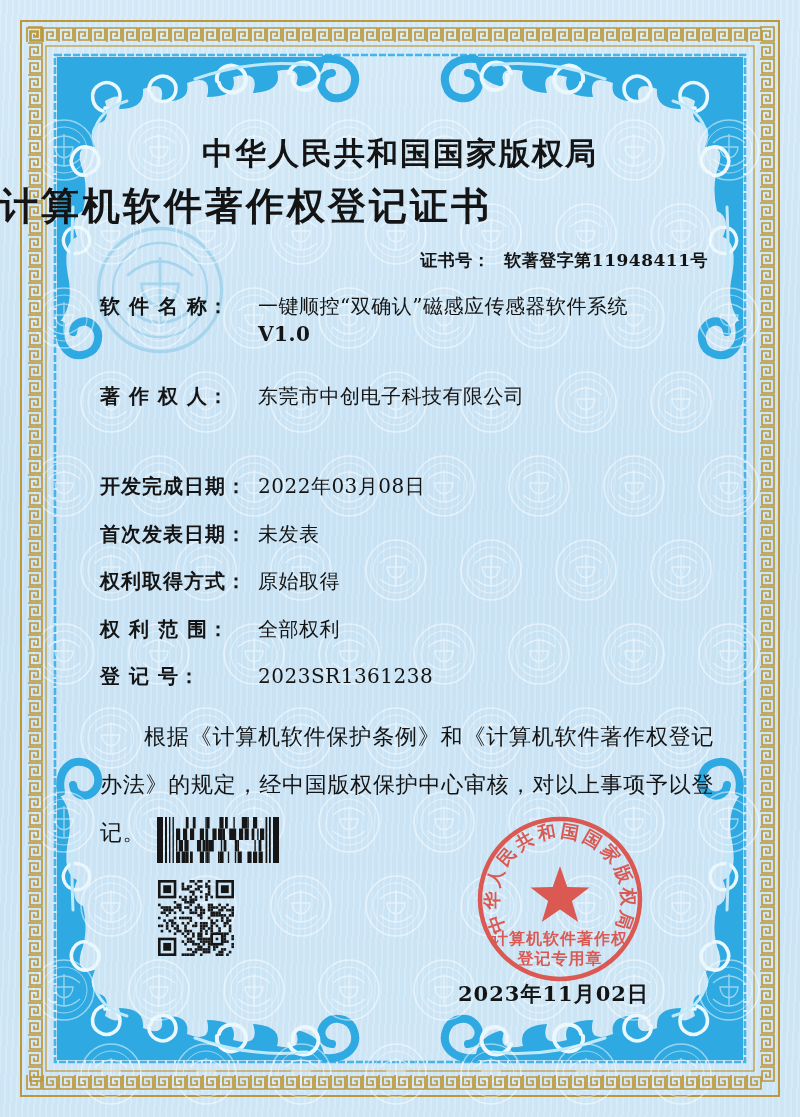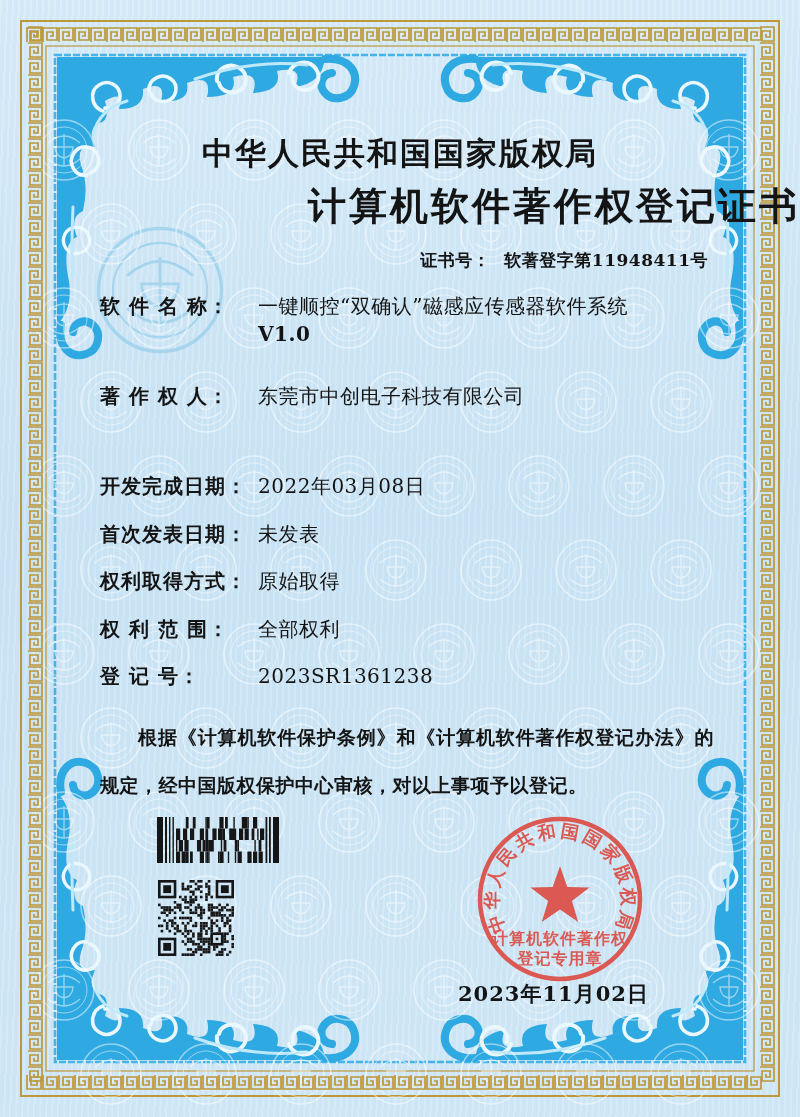--- a/index.html
+++ b/index.html
@@ -12,36 +12,36 @@
     color:#141414;
     padding-left:31px;
   }
   .deco{position:absolute;left:0;top:0;z-index:1;}
   .content{position:absolute;left:0;top:0;width:800px;height:1117px;z-index:2;}
   .authority{
     position:absolute;top:133px;left:0;width:800px;text-align:center;
     font-size:31px;font-weight:700;letter-spacing:2px;
   }
   .cert-title{
-    position:absolute;top:181px;left:0;width:800px;text-align:right;
+    position:absolute;top:181px;left:0;width:800px;text-align:left;
     font-size:38px;font-weight:700;letter-spacing:3px;
   }
   .certno{
     position:absolute;top:249px;right:92px;font-size:17px;font-weight:700;letter-spacing:.5px;
   }
   .certno .val{margin-left:14px;}
   .field-row{position:absolute;left:100px;width:630px;font-size:20px;white-space:nowrap;}
   .flabel{display:inline-block;width:152px;font-weight:700;letter-spacing:1px;}
   .fvalue{font-weight:400;margin-left:6px;letter-spacing:.5px;}
   .fvalue2{
     position:absolute;left:258px;font-size:20px;font-weight:600;letter-spacing:.5px;
   }
   .statement{
     position:absolute;left:100px;top:713px;width:614px;
-    font-size:19px;font-weight:700;line-height:48px;
+    font-size:22px;font-weight:400;line-height:48px;
     text-align:justify;text-indent:2em;letter-spacing:.5px;
   }
   .barcode{position:absolute;left:157px;top:817px;width:122px;height:46px;}
   .qrcode{position:absolute;left:158px;top:880px;width:76px;height:76px;}
   .seal{position:absolute;left:465px;top:812px;width:190px;height:180px;z-index:3;}
   .issue-date{
     position:absolute;left:458px;top:980px;width:205px;
     font-size:21px;font-weight:600;letter-spacing:1px;z-index:3;
   }
 </style>

